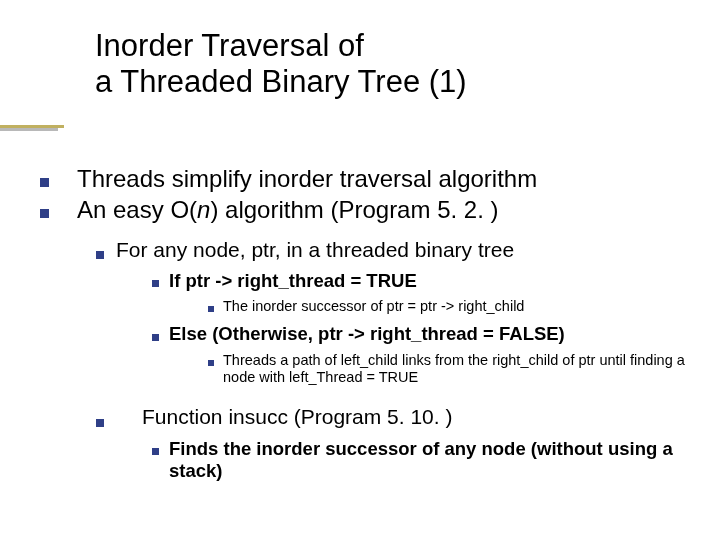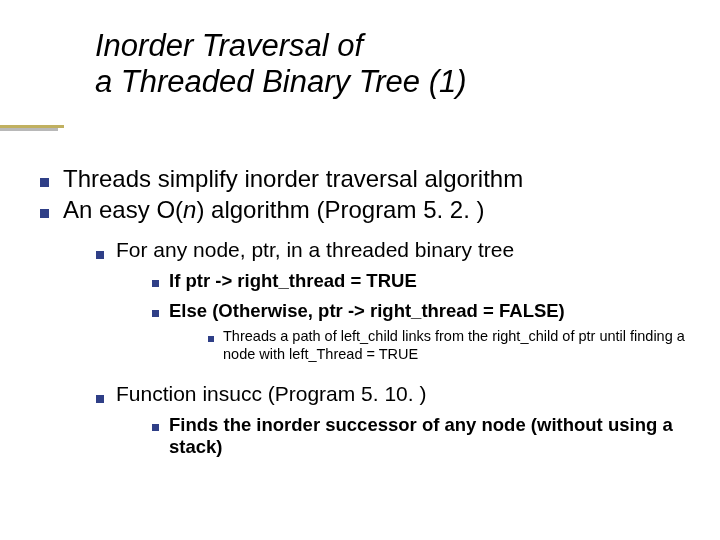--- a/index.html
+++ b/index.html
@@ -7,21 +7,20 @@
   body {
     background: #ffffff;
     font-family: Verdana, Geneva, sans-serif;
     color: #000;
     position: relative;
   }
   .title-block {
     position: absolute;
     top: 28px;
     left: 95px;
-    font-style: italic;
   }
   .title-line {
     font-size: 31px;
     font-family: Verdana, sans-serif;
     color: #000;
     line-height: 1.15;
   }
   .title-rule {
     position: absolute;
     left: 0;
@@ -37,25 +36,25 @@
     width: 58px;
     height: 3px;
     background: #b8b8b8;
   }
   .content {
     position: absolute;
     top: 165px;
     left: 40px;
     right: 18px;
   }
-  .lvl1 { font-size: 24px; margin-bottom: 2px; display: flex; align-items: flex-start; }
+  .lvl1 { font-size: 24px; margin-bottom: 2px; display: flex; align-items: flex-start; gap: 14px; }
   .lvl2 { font-size: 21px; margin-top: 12px; margin-left: 56px; display: flex; align-items: center; }
   .lvl3 { font-size: 18.5px; margin-top: 8px; margin-left: 112px; display: flex; align-items: flex-start; font-weight: bold; }
   .lvl4 { font-size: 14.5px; margin-top: 6px; margin-left: 168px; display: flex; align-items: flex-start; }
-  .lvl2b { margin-top: 18px; }
+  .lvl2b { margin-top: 18px; gap: 26px; }
   .bullet {
     width: 9px; height: 9px;
     background: #2f3f87;
     flex: 0 0 auto;
     margin-right: 14px;
     margin-top: 0.55em;
   }
   .lvl2 .bullet { width: 8px; height: 8px; margin-right: 12px; }
   .lvl3 .bullet { width: 7px; height: 7px; margin-right: 10px; }
   .lvl4 .bullet { width: 6px; height: 6px; margin-right: 9px; }
@@ -89,20 +88,24 @@
   <div class="lvl2">
     <span class="bullet"></span>
     <span class="txt">For any node, ptr, in a threaded binary tree</span>
   </div>
 
   <div class="lvl3">
     <span class="bullet"></span>
     <span class="txt">If ptr -&gt; right_thread = TRUE</span>
   </div>
 
+  <div class="lvl4">
+    <span class="bullet"></span>
+    <span class="txt">The inorder successor of ptr = ptr -&gt; right_child</span>
+  </div>
 
   <div class="lvl3">
     <span class="bullet"></span>
     <span class="txt">Else (Otherwise, ptr -&gt; right_thread = FALSE)</span>
   </div>
 
   <div class="lvl4">
     <span class="bullet"></span>
     <span class="txt">Threads a path of left_child links from the right_child of ptr until finding a node with left_Thread = TRUE</span>
   </div>

